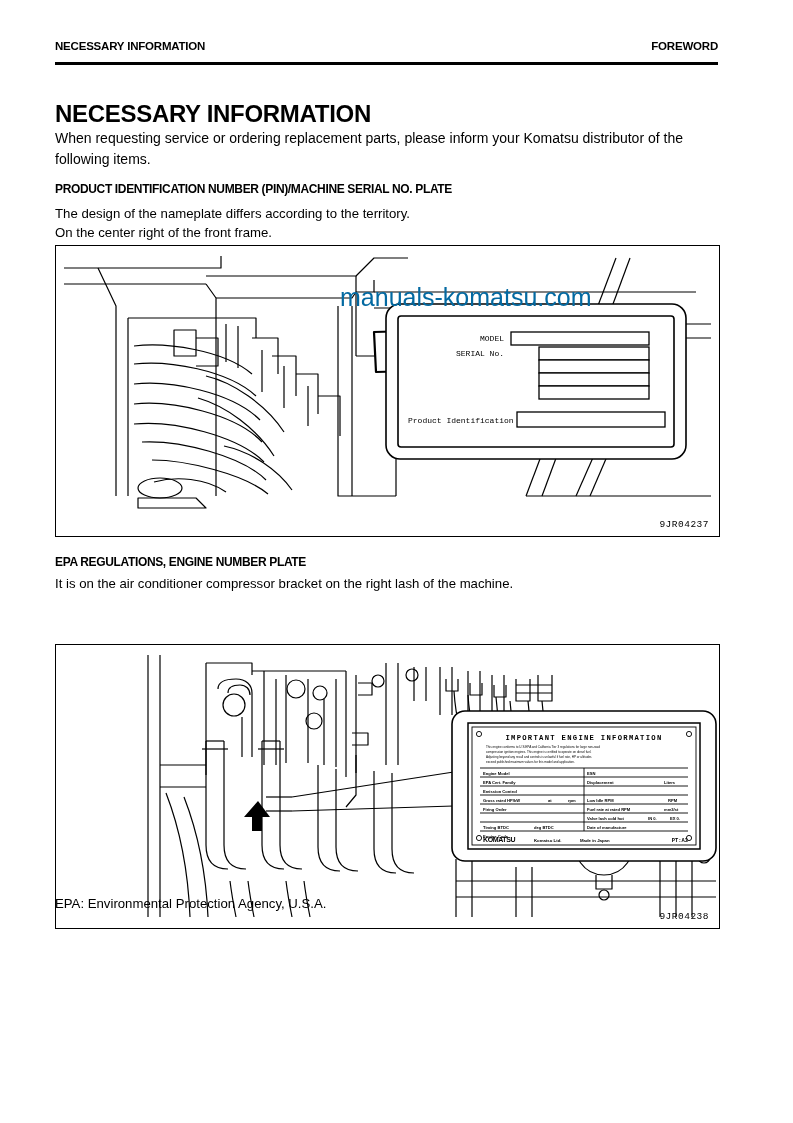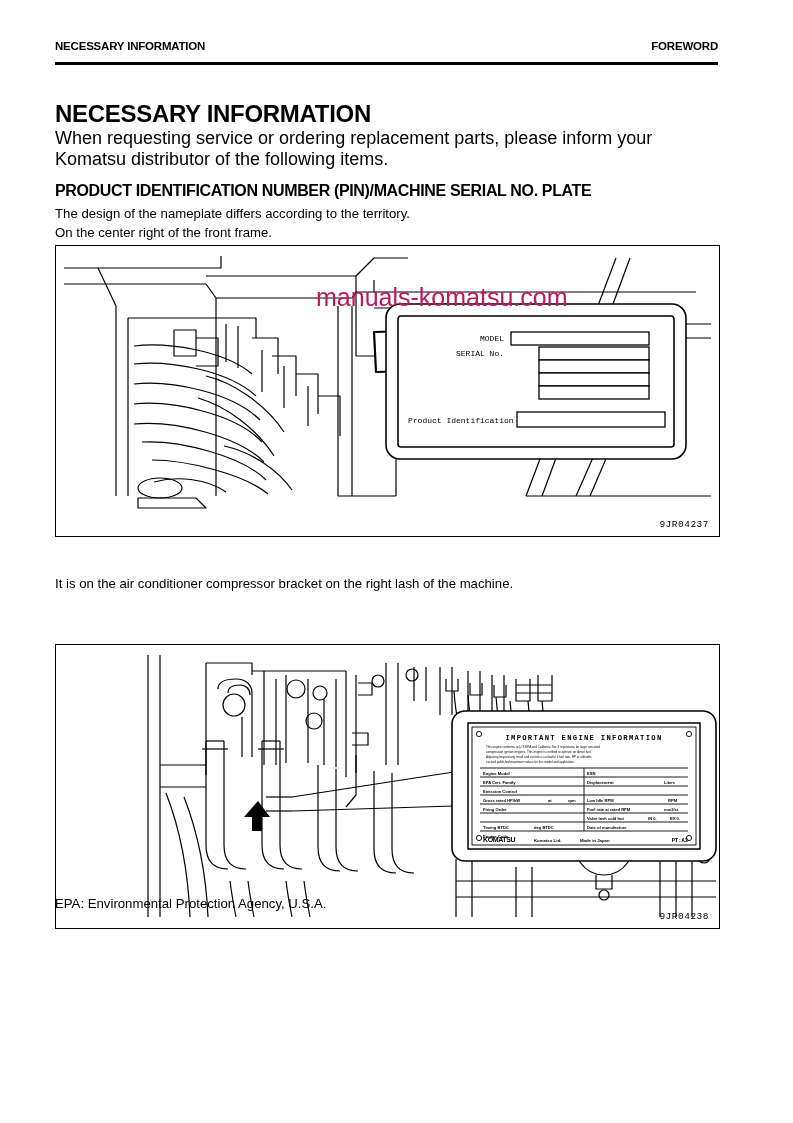--- a/index.html
+++ b/index.html
@@ -50,27 +50,27 @@
     font-size: 24px;
     font-weight: bold;
     letter-spacing: -0.3px;
     white-space: nowrap;
   }
   .intro {
     position: absolute;
     left: 55px;
     top: 128px;
     width: 665px;
-    font-size: 18px;
+    font-size: 14px;
     line-height: 21px;
   }
   .h2 {
     position: absolute;
     left: 55px;
-    font-size: 16px;
+    font-size: 12px;
     font-weight: bold;
     letter-spacing: -0.35px;
     white-space: nowrap;
   }
   .h2-pin { top: 182px; }
   .h2-epa { top: 555px; }
 
   .sub {
     position: absolute;
     left: 55px;
@@ -114,24 +114,24 @@
     font-family: "Liberation Mono", monospace;
     letter-spacing: 0.5px;
     text-align: right;
   }
 
   .fig-svg { display: block; width: 100%; height: 100%; }
 
   
   .watermark {
     position: absolute;
-    left: 316px;
+    left: 340px;
     top: 283px;
     font-size: 25px;
-    color: #be185d;
+    color: #0369a1;
     white-space: nowrap;
     z-index: 5;
   }
 
   
   .nameplate-text {
     font-family: "Liberation Mono", monospace;
     font-size: 8px;
     fill: #000000;
   }
@@ -280,20 +280,21 @@
         <text class="nameplate-text" x="352" y="177">Product Identification Number</text>
         <rect x="461" y="166" width="148" height="15" fill="#ffffff" stroke="#000" stroke-width="1.3"></rect>
       </g>
     </svg>
 
     <div class="fig-code">9JR04237</div>
   </div>
 
   <div class="watermark">manuals-komatsu.com</div>
 
+  <div class="h2 h2-epa">EPA REGULATIONS, ENGINE NUMBER PLATE</div>
   <div class="sub sub-epa">It is on the air conditioner compressor bracket on the right lash of the machine.</div>
 
   <div class="figure fig-epa">
     <svg class="fig-svg" viewBox="0 0 663 283" preserveAspectRatio="none">
       <g fill="none" stroke="#000" stroke-width="1.2" stroke-linejoin="round">
 
         <path d="M92 10 L92 272"></path>
         <path d="M104 10 L104 272"></path>
         <path d="M104 120 L150 120"></path>
         <path d="M104 142 L150 142"></path>

